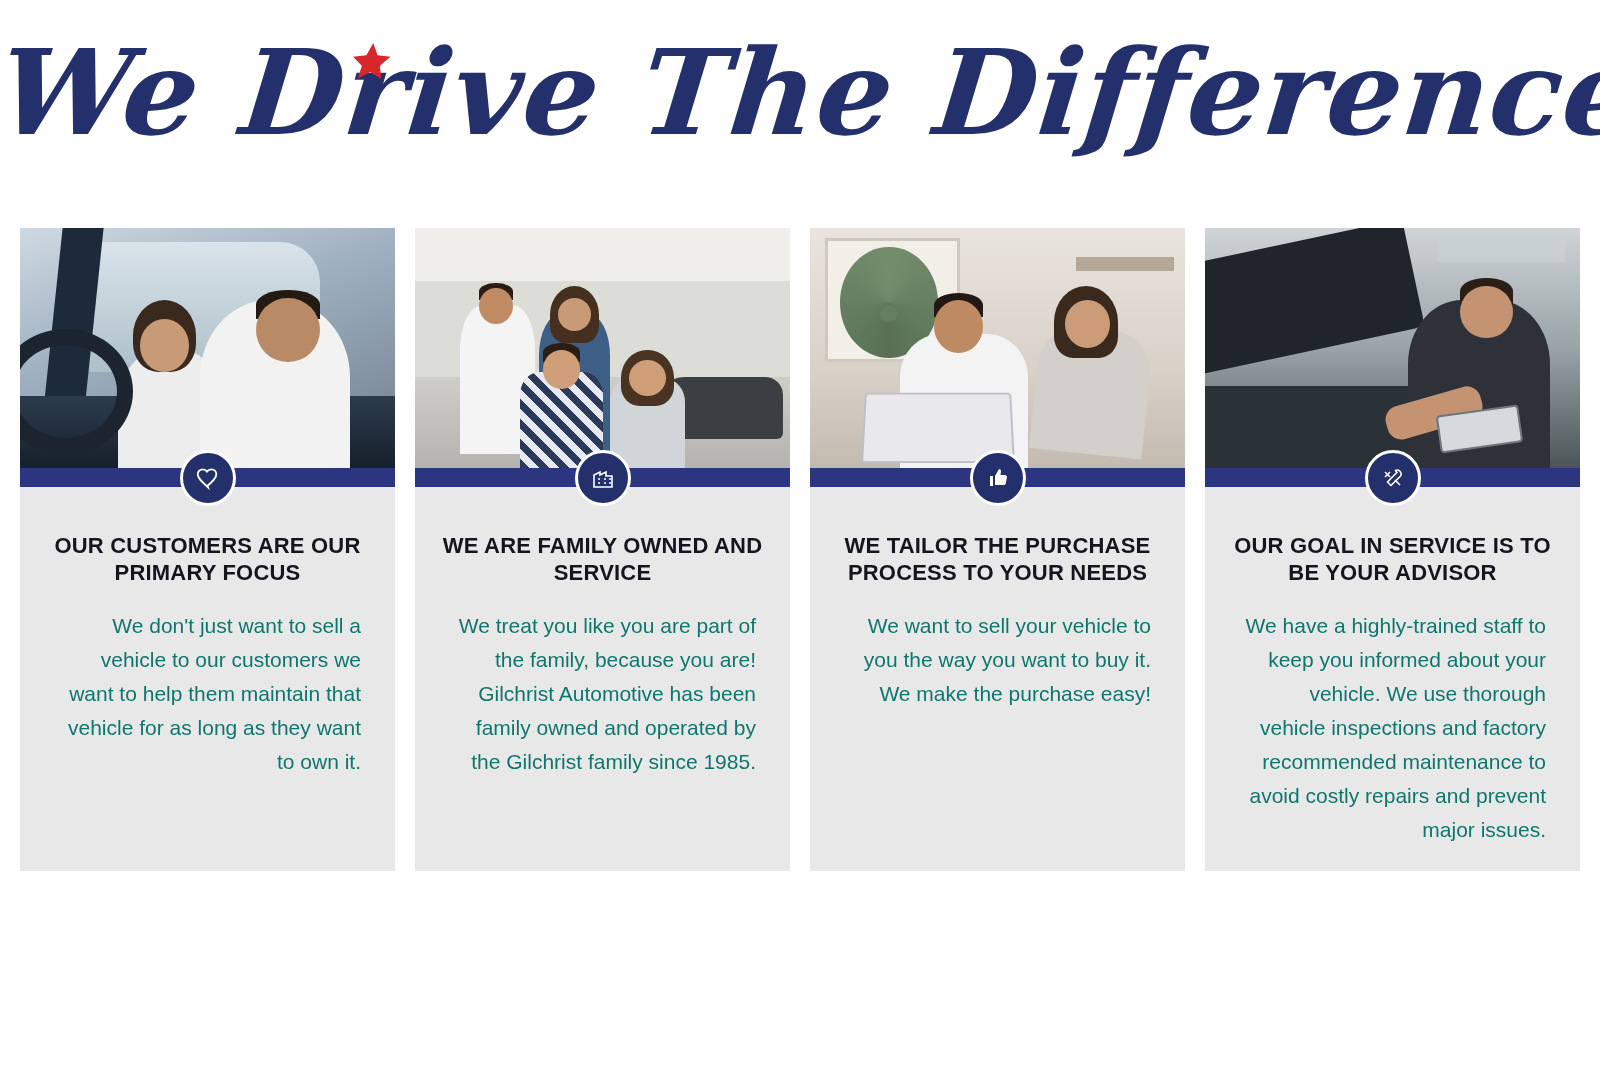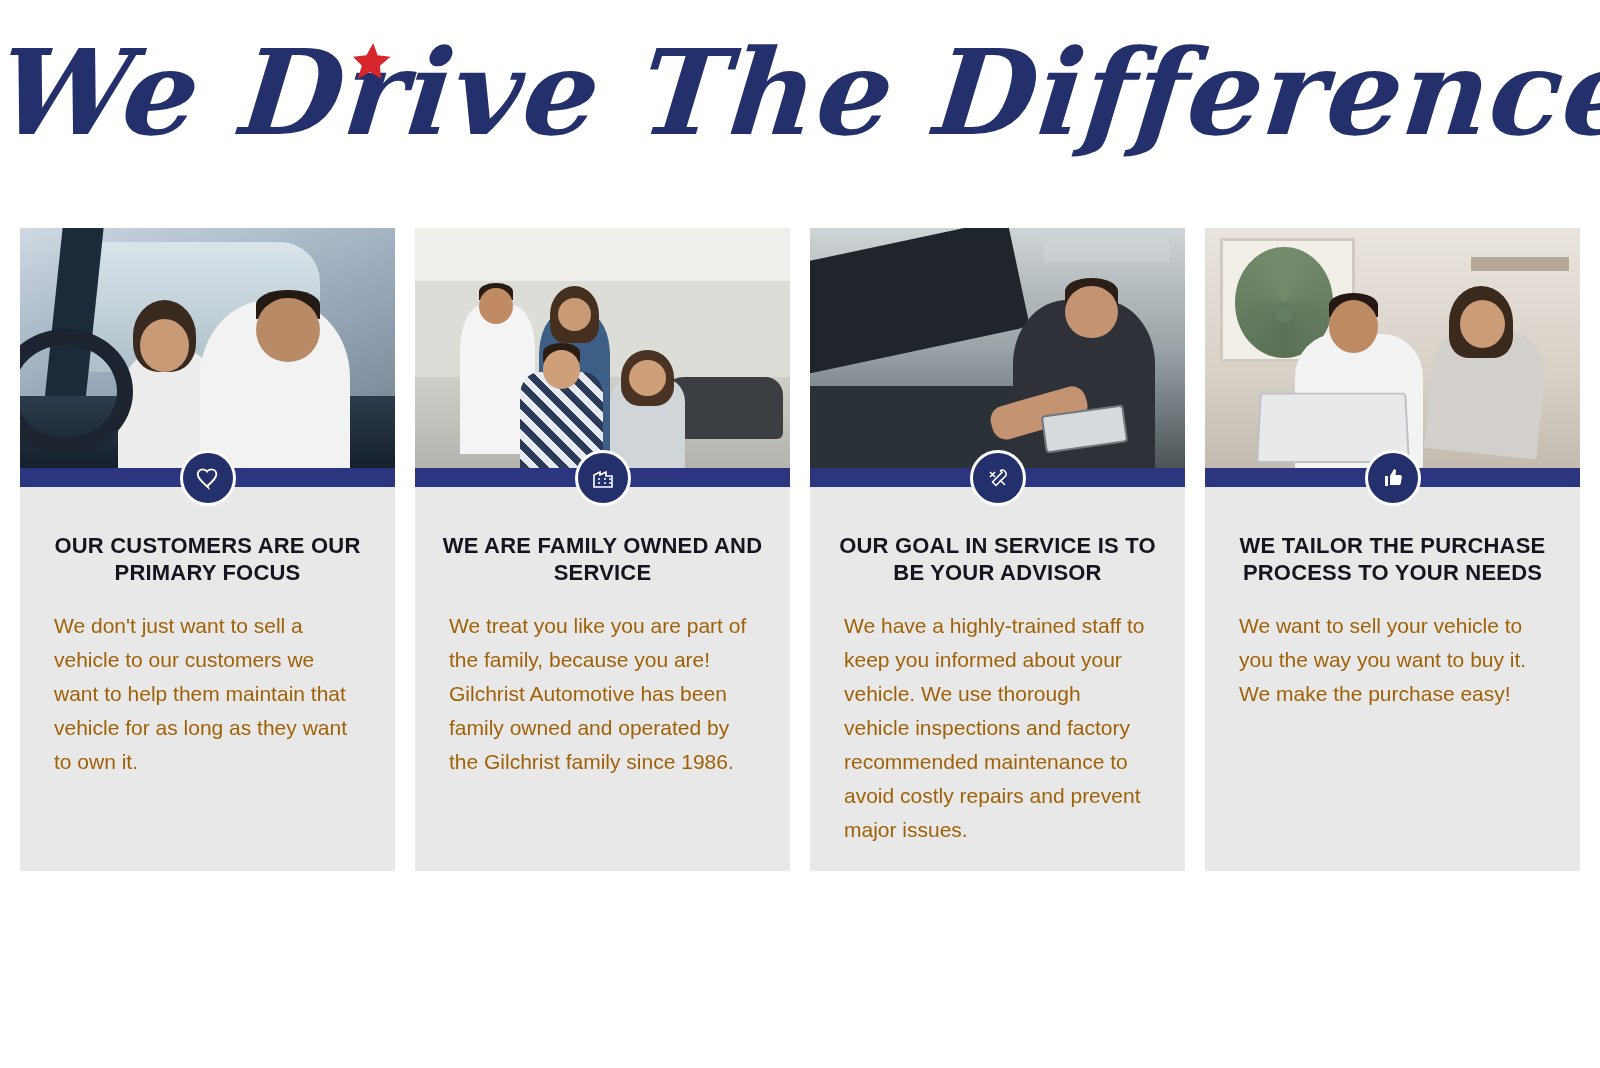--- a/index.html
+++ b/index.html
@@ -111,24 +111,24 @@
     text-align: center;
     font-size: 22px;
     font-weight: bold;
     color: #15151f;
     line-height: 1.22;
     letter-spacing: 0.2px;
     padding: 0 18px;
   }
   .card-body {
     margin-top: 22px;
-    text-align: left;
+    text-align: right;
     font-size: 21px;
     line-height: 1.62;
-    color: #a16207;
+    color: #0f766e;
     padding: 0 34px;
   }
 
   
   .p1-bg { background: linear-gradient(160deg,#cfd9e2 0%,#9fb0c0 40%,#6d7d8c 100%); }
   .p1-win { position:absolute; left:18%; top:6%; width:62%; height:54%; background:linear-gradient(180deg,#d9e4ea,#aebfc9); border-radius:8px 40px 4px 4px; }
   .p1-pillar { position:absolute; left:8%; top:0; width:11%; height:100%; background:#1d2a3a; transform: skewX(-6deg); }
   .p1-door { position:absolute; left:0; bottom:0; width:100%; height:30%; background:linear-gradient(180deg,#2c3b4c,#16202c); }
   .p1-wheel { position:absolute; left:-6%; bottom:6%; width:36%; height:52%; border:16px solid #1b242f; border-radius:50%; }
   .p1-man { position:absolute; right:12%; bottom:0; width:40%; height:70%; background:#f2f2f2; border-radius:46% 46% 0 0; }
@@ -249,47 +249,21 @@
       </div>
       <div class="card-bar">
         <div class="card-badge">
           <svg width="24" height="24" viewBox="0 0 24 24" aria-hidden="true">
             <path d="M3 21V9l6-3v3l6-3v4h6v11z" fill="none" stroke="#ffffff" stroke-width="1.6"></path>
             <path d="M7 13h2M7 17h2M13 13h2M13 17h2M18 13h2M18 17h2" stroke="#ffffff" stroke-width="1.4"></path>
           </svg>
         </div>
       </div>
       <div class="card-title">WE ARE FAMILY OWNED AND SERVICE</div>
-      <div class="card-body">We treat you like you are part of the family, because you are! Gilchrist Automotive has been family owned and operated by the Gilchrist family since 1986.</div>
-    </div>
-
-    <div class="card">
-      <div class="card-photo">
-        <div class="ph p4-bg">
-          <div class="p4-lamp"></div>
-          <div class="p4-hood"></div>
-          <div class="p4-car"></div>
-          <div class="p4-man"></div>
-          <div class="p4-hair"></div>
-          <div class="p4-head"></div>
-          <div class="p4-arm"></div>
-          <div class="p4-tablet"></div>
-        </div>
-      </div>
-      <div class="card-bar">
-        <div class="card-badge">
-          <svg width="24" height="24" viewBox="0 0 24 24" aria-hidden="true">
-            <path d="M14.5 4.5a4 4 0 015.3 5.2L10 19.5 6.5 16 16 6.4a4 4 0 01-1.5-1.9z" fill="none" stroke="#ffffff" stroke-width="1.5"></path>
-            <path d="M4 6l5 5M9 6L4 11" stroke="#ffffff" stroke-width="1.6"></path>
-            <path d="M14 14l5 5" stroke="#ffffff" stroke-width="1.6"></path>
-          </svg>
-        </div>
-      </div>
-      <div class="card-title">OUR GOAL IN SERVICE IS TO BE YOUR ADVISOR</div>
-      <div class="card-body">We have a highly-trained staff to keep you informed about your vehicle. We use thorough vehicle inspections and factory recommended maintenance to avoid costly repairs and prevent major issues.</div>
+      <div class="card-body">We treat you like you are part of the family, because you are! Gilchrist Automotive has been family owned and operated by the Gilchrist family since 1985.</div>
     </div>
 
     <div class="card">
       <div class="card-photo">
         <div class="ph p3-bg">
           <div class="p3-window"></div>
           <div class="p3-plant"></div>
           <div class="p3-shelf"></div>
           <div class="p3-woman"></div>
           <div class="p3-whair"></div>
@@ -304,14 +278,40 @@
         <div class="card-badge">
           <svg width="24" height="24" viewBox="0 0 24 24" aria-hidden="true">
             <path d="M7 10v10H4V10zM9 10l4-7c1.3 0 2.2 1 2 2.3L14.5 9H19c1.2 0 2.1 1 1.9 2.2l-1.1 6c-.2 1-1 1.8-2 1.8H9z" fill="#ffffff"></path>
           </svg>
         </div>
       </div>
       <div class="card-title">WE TAILOR THE PURCHASE PROCESS TO YOUR NEEDS</div>
       <div class="card-body">We want to sell your vehicle to you the way you want to buy it. We make the purchase easy!</div>
     </div>
 
+    <div class="card">
+      <div class="card-photo">
+        <div class="ph p4-bg">
+          <div class="p4-lamp"></div>
+          <div class="p4-hood"></div>
+          <div class="p4-car"></div>
+          <div class="p4-man"></div>
+          <div class="p4-hair"></div>
+          <div class="p4-head"></div>
+          <div class="p4-arm"></div>
+          <div class="p4-tablet"></div>
+        </div>
+      </div>
+      <div class="card-bar">
+        <div class="card-badge">
+          <svg width="24" height="24" viewBox="0 0 24 24" aria-hidden="true">
+            <path d="M14.5 4.5a4 4 0 015.3 5.2L10 19.5 6.5 16 16 6.4a4 4 0 01-1.5-1.9z" fill="none" stroke="#ffffff" stroke-width="1.5"></path>
+            <path d="M4 6l5 5M9 6L4 11" stroke="#ffffff" stroke-width="1.6"></path>
+            <path d="M14 14l5 5" stroke="#ffffff" stroke-width="1.6"></path>
+          </svg>
+        </div>
+      </div>
+      <div class="card-title">OUR GOAL IN SERVICE IS TO BE YOUR ADVISOR</div>
+      <div class="card-body">We have a highly-trained staff to keep you informed about your vehicle. We use thorough vehicle inspections and factory recommended maintenance to avoid costly repairs and prevent major issues.</div>
+    </div>
+
   </div>
 </div>
 
 </body></html>

